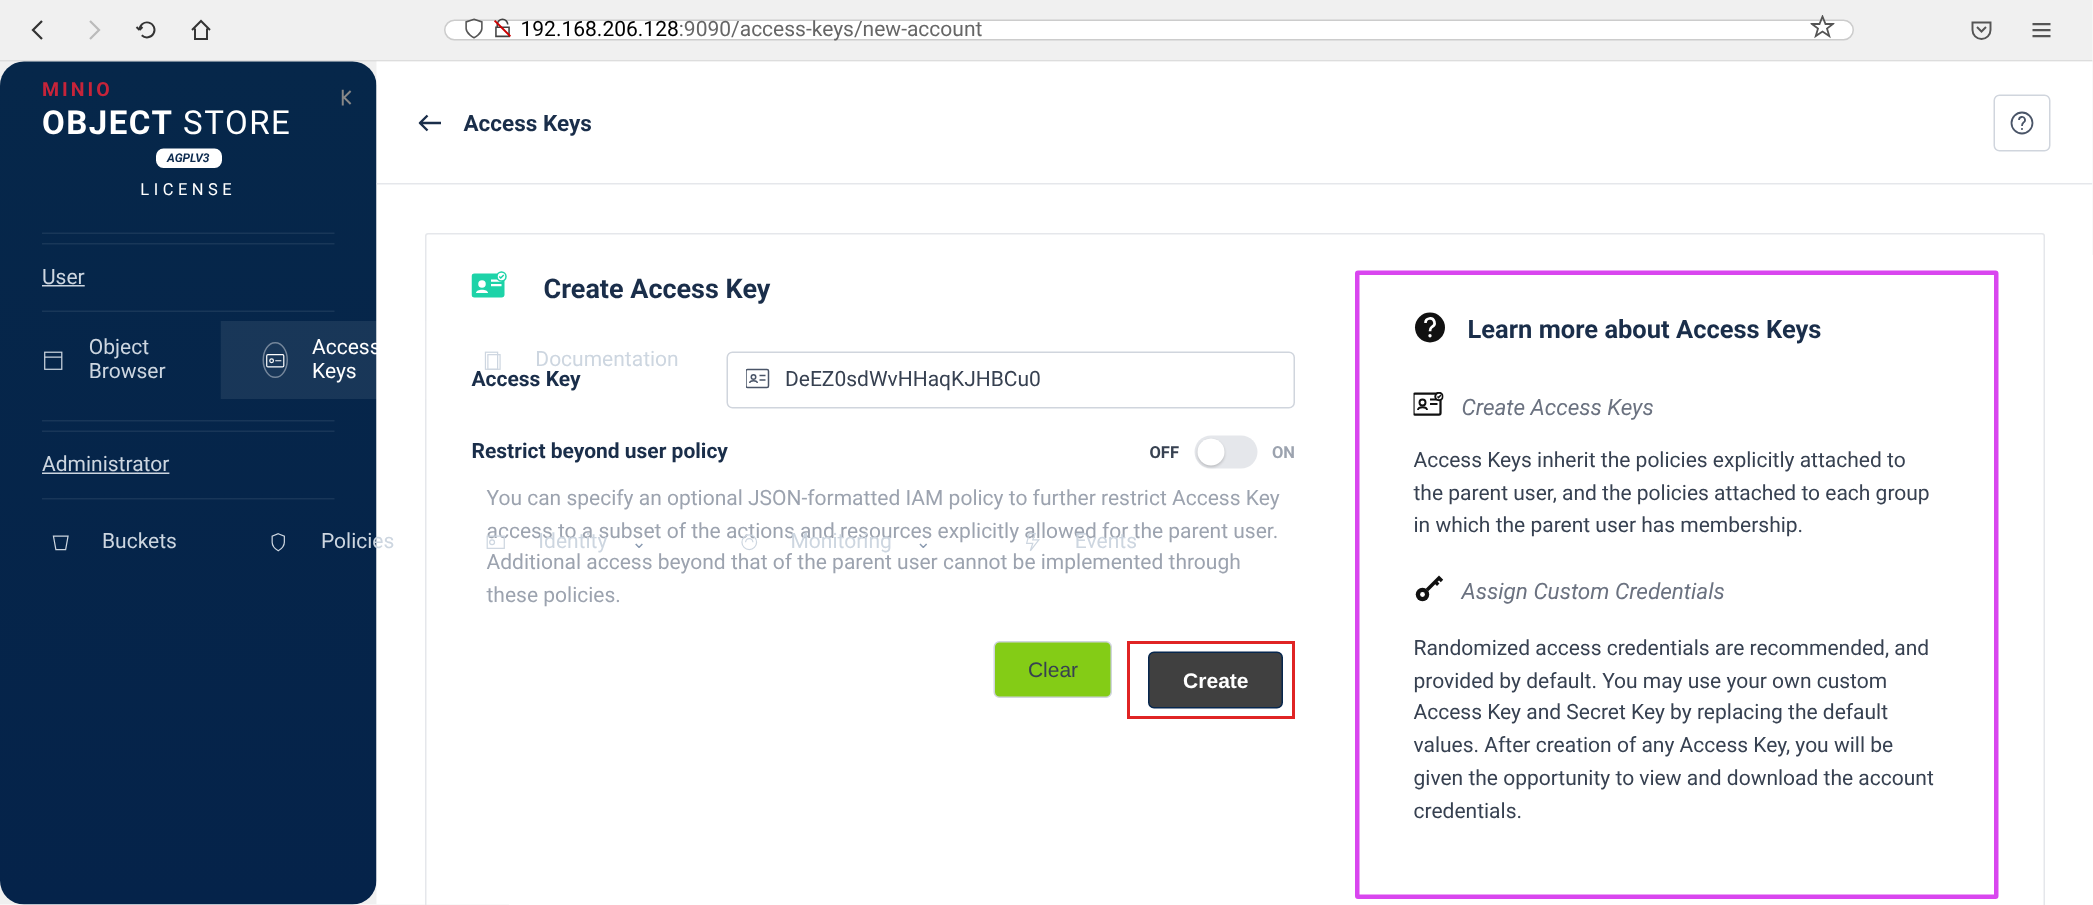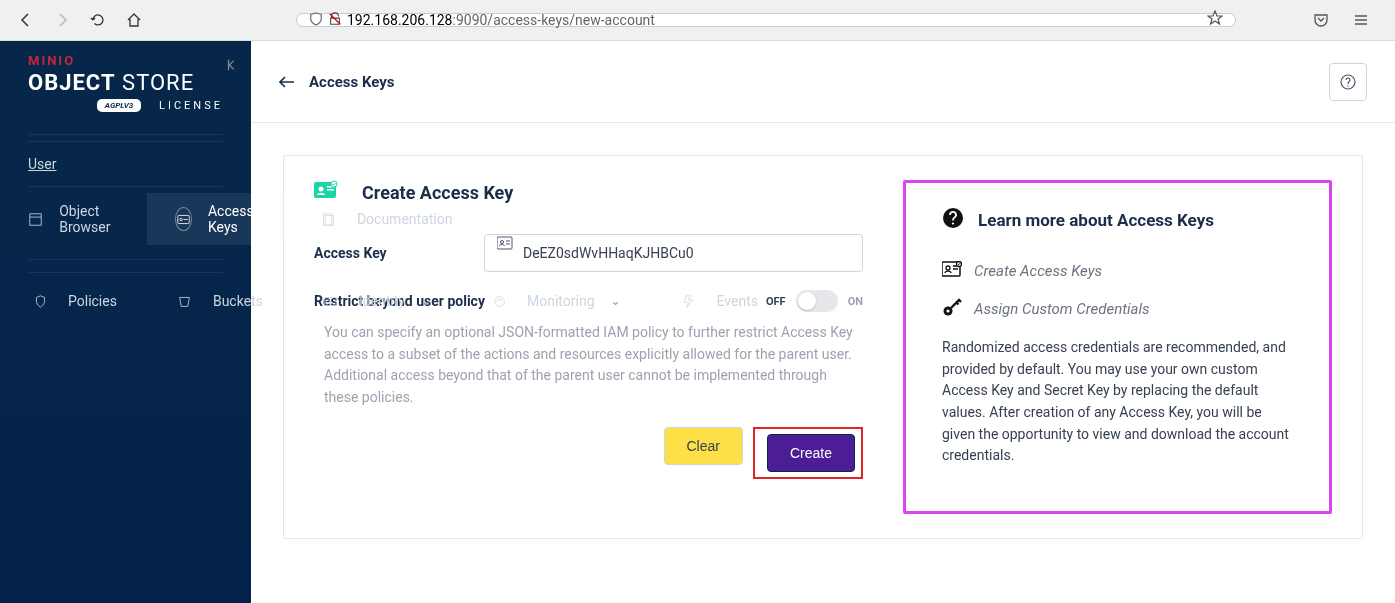--- a/index.html
+++ b/index.html
@@ -11,26 +11,26 @@
     .nav-btn.disabled { color: #bbb; cursor: default; }
     .url-bar { flex: 1; max-width: 940px; margin-left: 140px; height: 14px; background: #fff; border: 1px solid #ccc; border-radius: 16px; display: flex; align-items: center; padding: 0 12px; gap: 5px; }
     .url-text { flex: 1; font-size: 14px; color: #333; }
     .url-text .host { color: #000; }
     .url-text .path { color: #666; }
     .browser-right { display: flex; gap: 12px; margin-left: auto; padding-right: 8px; }
     
     .app { display: flex; height: 562px; }
     
     
-    .sidebar { width: 251px; background: linear-gradient(180deg, #06274a 0%, #05234a 100%); color: #e0e6ed; display: flex; flex-direction: column; padding-top: 12px; }
+    .sidebar { width: 251px; background: linear-gradient(180deg, #06274a 0%, #05234a 100%); color: #e0e6ed; display: flex; flex-direction: column; padding-top: 12px; border-radius: 16px; }
     .logo-wrap { padding: 0 28px 16px; position: relative; }
     .logo-brand { color: #c6243a; font-size: 13px; font-weight: 700; letter-spacing: 2px; }
     .logo-title { color: #fff; font-size: 22px; font-weight: 400; letter-spacing: 1px; margin-top: 2px; }
     .logo-title b { font-weight: 700; }
-    .logo-license { color: #fff; font-size: 11px; text-align: right; margin-top: 4px; letter-spacing: 3px; display: flex; align-items: center; justify-content: flex-end; gap: 18px; }
+    .logo-license { color: #fff; font-size: 11px; text-align: right; margin-top: 4px; letter-spacing: 3px; display: flex; align-items: center; justify-content: flex-end; gap: 8px; flex-direction: column; }
     .agpl-badge { display: inline-block; width: 44px; height: 13px; background: #fff; border-radius: 5px; color: #0c2a4e; font-size: 8px; font-weight: 700; line-height: 13px; text-align: center; font-style: italic; letter-spacing: 0; }
     .collapse-icon { position: absolute; right: 12px; top: 4px; color: #888; }
     .sidebar-section { padding: 0 28px; }
     .sidebar-section-label { font-size: 14px; color: #cdd6e0; padding: 14px 0 8px; border-top: 1px solid rgba(255,255,255,0.08); text-decoration: underline; }
     .sidebar-items { display: flex; flex-direction: row; }
     .sidebar-item { display: flex; align-items: center; gap: 16px; padding: 10px 28px; font-size: 14px; cursor: pointer; color: #cdd6e0; position: relative; }
     .sidebar-item.active { background: rgba(255,255,255,0.08); color: #fff; }
     .sidebar-item .si-icon { width: 24px; height: 24px; display: flex; align-items: center; justify-content: center; }
     .sidebar-item.active .si-icon { border: 1px solid rgba(255,255,255,0.4); border-radius: 50%; }
     .sidebar-item .chevron { margin-left: auto; font-size: 12px; color: #8a9ab0; }
@@ -43,37 +43,37 @@
     .help-btn { margin-left: auto; width: 38px; height: 38px; border: 1px solid #d0d5dd; border-radius: 4px; display: flex; align-items: center; justify-content: center; cursor: pointer; color: #4a5568; }
     
     .content { flex: 1; padding: 32px; overflow: auto; }
     .panel-wrap { border: 1px solid #e5e7eb; border-radius: 2px; padding: 24px 30px; display: flex; gap: 40px; }
     .form-col { flex: 1; max-width: 640px; }
     .form-header { display: flex; align-items: center; gap: 24px; margin-bottom: 30px; }
     .form-header-icon { color: #1dd3a8; }
     .form-header h2 { font-size: 18px; font-weight: 700; color: #1a2e4a; }
     .form-row { display: flex; align-items: center; margin-bottom: 18px; }
     .form-label { width: 170px; font-size: 14px; font-weight: 700; color: #1a2e4a; }
-    .input-wrap { flex: 1; position: relative; display: flex; border: 1px solid #d0d5dd; border-radius: 4px; height: 38px; padding: 0 12px; gap: 10px; }
+    .input-wrap { flex: 1; position: relative; display: flex; align-items: center; border: 1px solid #d0d5dd; border-radius: 4px; height: 38px; padding: 0 12px; gap: 10px; }
     .input-wrap .field-icon { color: #4a5568; }
     .input-wrap input { flex: 1; border: none; outline: none; font-size: 14px; background: transparent; color: #374151; font-family: inherit; }
     .reveal-btn { width: 22px; height: 22px; border-radius: 50%; background: #f3f4f6; display: flex; align-items: center; justify-content: center; cursor: pointer; color: #6b7280; }
     
     .toggle-row { display: flex; align-items: center; margin-bottom: 10px; }
     .toggle-label { font-size: 14px; font-weight: 700; color: #1a2e4a; flex: 1; }
     .toggle-ctrl { display: flex; align-items: center; gap: 10px; font-size: 11px; font-weight: 700; }
     .toggle-off { color: #374151; }
     .toggle-on { color: #9ca3af; }
     .switch { width: 42px; height: 22px; background: #e5e7eb; border-radius: 11px; position: relative; cursor: pointer; }
     .switch-knob { width: 18px; height: 18px; background: #fff; border-radius: 50%; position: absolute; top: 2px; left: 2px; box-shadow: 0 1px 2px rgba(0,0,0,0.2); }
     .help-text { font-size: 14px; color: #9ca3af; line-height: 1.55; margin-bottom: 18px; padding-left: 10px; }
     
     .btn-row { display: flex; justify-content: flex-end; gap: 10px; }
-    .btn { height: 38px; padding: 0 22px; border-radius: 4px; font-size: 14px; cursor: pointer; border: 1px solid #d0d5dd; background: #fde047; color: #374151; display: flex; align-items: center; }
-    .btn.primary { background: #4c1d95; color: #fff; border-color: #07274e; font-weight: 400; }
+    .btn { height: 38px; padding: 0 22px; border-radius: 4px; font-size: 14px; cursor: pointer; border: 1px solid #d0d5dd; background: #84cc16; color: #374151; display: flex; align-items: center; }
+    .btn.primary { background: #404040; color: #fff; border-color: #07274e; font-weight: 700; }
     .highlight-box { border: 2px solid #e02424; padding: 5px 6px 5px 12px; display: inline-block; }
     
     .info-col { width: 429px; border: 3px solid #d946ef; border-radius: 2px; padding: 24px 36px; }
     .info-header { display: flex; align-items: center; gap: 14px; margin-bottom: 28px; }
     .info-header h3 { font-size: 17px; font-weight: 700; color: #1a2e4a; }
     .info-sub { display: flex; align-items: center; gap: 12px; margin-bottom: 16px; }
     .info-sub-text { font-style: italic; color: #6b7280; font-size: 15px; }
     .info-p { font-size: 14px; color: #374151; line-height: 1.55; margin-bottom: 20px; }
   </style>
 </head>
@@ -183,38 +183,41 @@
             <svg width="13" height="13" viewBox="0 0 16 16">
               <rect x="2" y="1" width="10" height="14" stroke="currentColor" fill="none"></rect>
               <rect x="4" y="3" width="10" height="12" stroke="currentColor" fill="none"></rect>
             </svg>
           </span>
         <span>Documentation</span>
       </div>
     </div>
 
     <div class="sidebar-divider" style="margin-top:14px"></div>
+    <div class="sidebar-section">
+        <div class="sidebar-section-label">Administrator</div>
+      </div>
     <div class="sidebar-divider"></div>
 
     <div class="sidebar-items">
       <div class="sidebar-item">
         <span class="si-icon">
             <svg width="13" height="13" viewBox="0 0 16 16">
+              <path d="M2 3 H14 L12 14 H4 Z" stroke="currentColor" fill="none"></path>
+            </svg>
+          </span>
+        <span>Buckets</span>
+      </div>
+      <div class="sidebar-item">
+        <span class="si-icon">
+            <svg width="13" height="13" viewBox="0 0 16 16">
               <path d="M8 1 L13 3 V8 C13 12 8 15 8 15 C8 15 3 12 3 8 V3 Z" stroke="currentColor" fill="none"></path>
             </svg>
           </span>
         <span>Policies</span>
-      </div>
-      <div class="sidebar-item">
-        <span class="si-icon">
-            <svg width="13" height="13" viewBox="0 0 16 16">
-              <path d="M2 3 H14 L12 14 H4 Z" stroke="currentColor" fill="none"></path>
-            </svg>
-          </span>
-        <span>Buckets</span>
       </div>
       <div class="sidebar-item">
         <span class="si-icon">
             <svg width="13" height="13" viewBox="0 0 16 16">
               <rect x="1" y="3" width="14" height="10" stroke="currentColor" fill="none"></rect>
               <circle cx="5" cy="8" r="2" stroke="currentColor" fill="none"></circle>
             </svg>
           </span>
         <span>Identity</span>
         <span class="chevron">⌄</span>
@@ -329,20 +332,21 @@
                   <rect x="0" y="1" width="18" height="14" rx="1" stroke="#111" stroke-width="1.5" fill="none"></rect>
                   <circle cx="6" cy="7" r="2" stroke="#111" stroke-width="1.3" fill="none"></circle>
                   <path d="M3 12 C3 9.5 9 9.5 9 12" stroke="#111" stroke-width="1.3" fill="none"></path>
                   <path d="M11 5 H16 M11 8 H16" stroke="#111" stroke-width="1.3"></path>
                   <circle cx="17" cy="3" r="2.5" fill="#fff" stroke="#111" stroke-width="1.3"></circle>
                   <path d="M16 3 l0.7 0.7 L18.3 2" stroke="#111" stroke-width="1" fill="none"></path>
                 </svg>
             </span>
             <span class="info-sub-text">Create Access Keys</span>
           </div>
+          <div class="info-p">Access Keys inherit the policies explicitly attached to the parent user, and the policies attached to each group in which the parent user has membership.</div>
 
           <div class="info-sub">
             <span>
               <svg width="20" height="20" viewBox="0 0 20 20">
                   <circle cx="6" cy="14" r="4.5" fill="#111"></circle>
                   <circle cx="6" cy="14" r="1.6" fill="#fff"></circle>
                   <path d="M9 11 L17 3 L19 5 M14.5 5.5 L16.5 7.5" stroke="#111" stroke-width="2.3" fill="none"></path>
                 </svg>
             </span>
             <span class="info-sub-text">Assign Custom Credentials</span>

